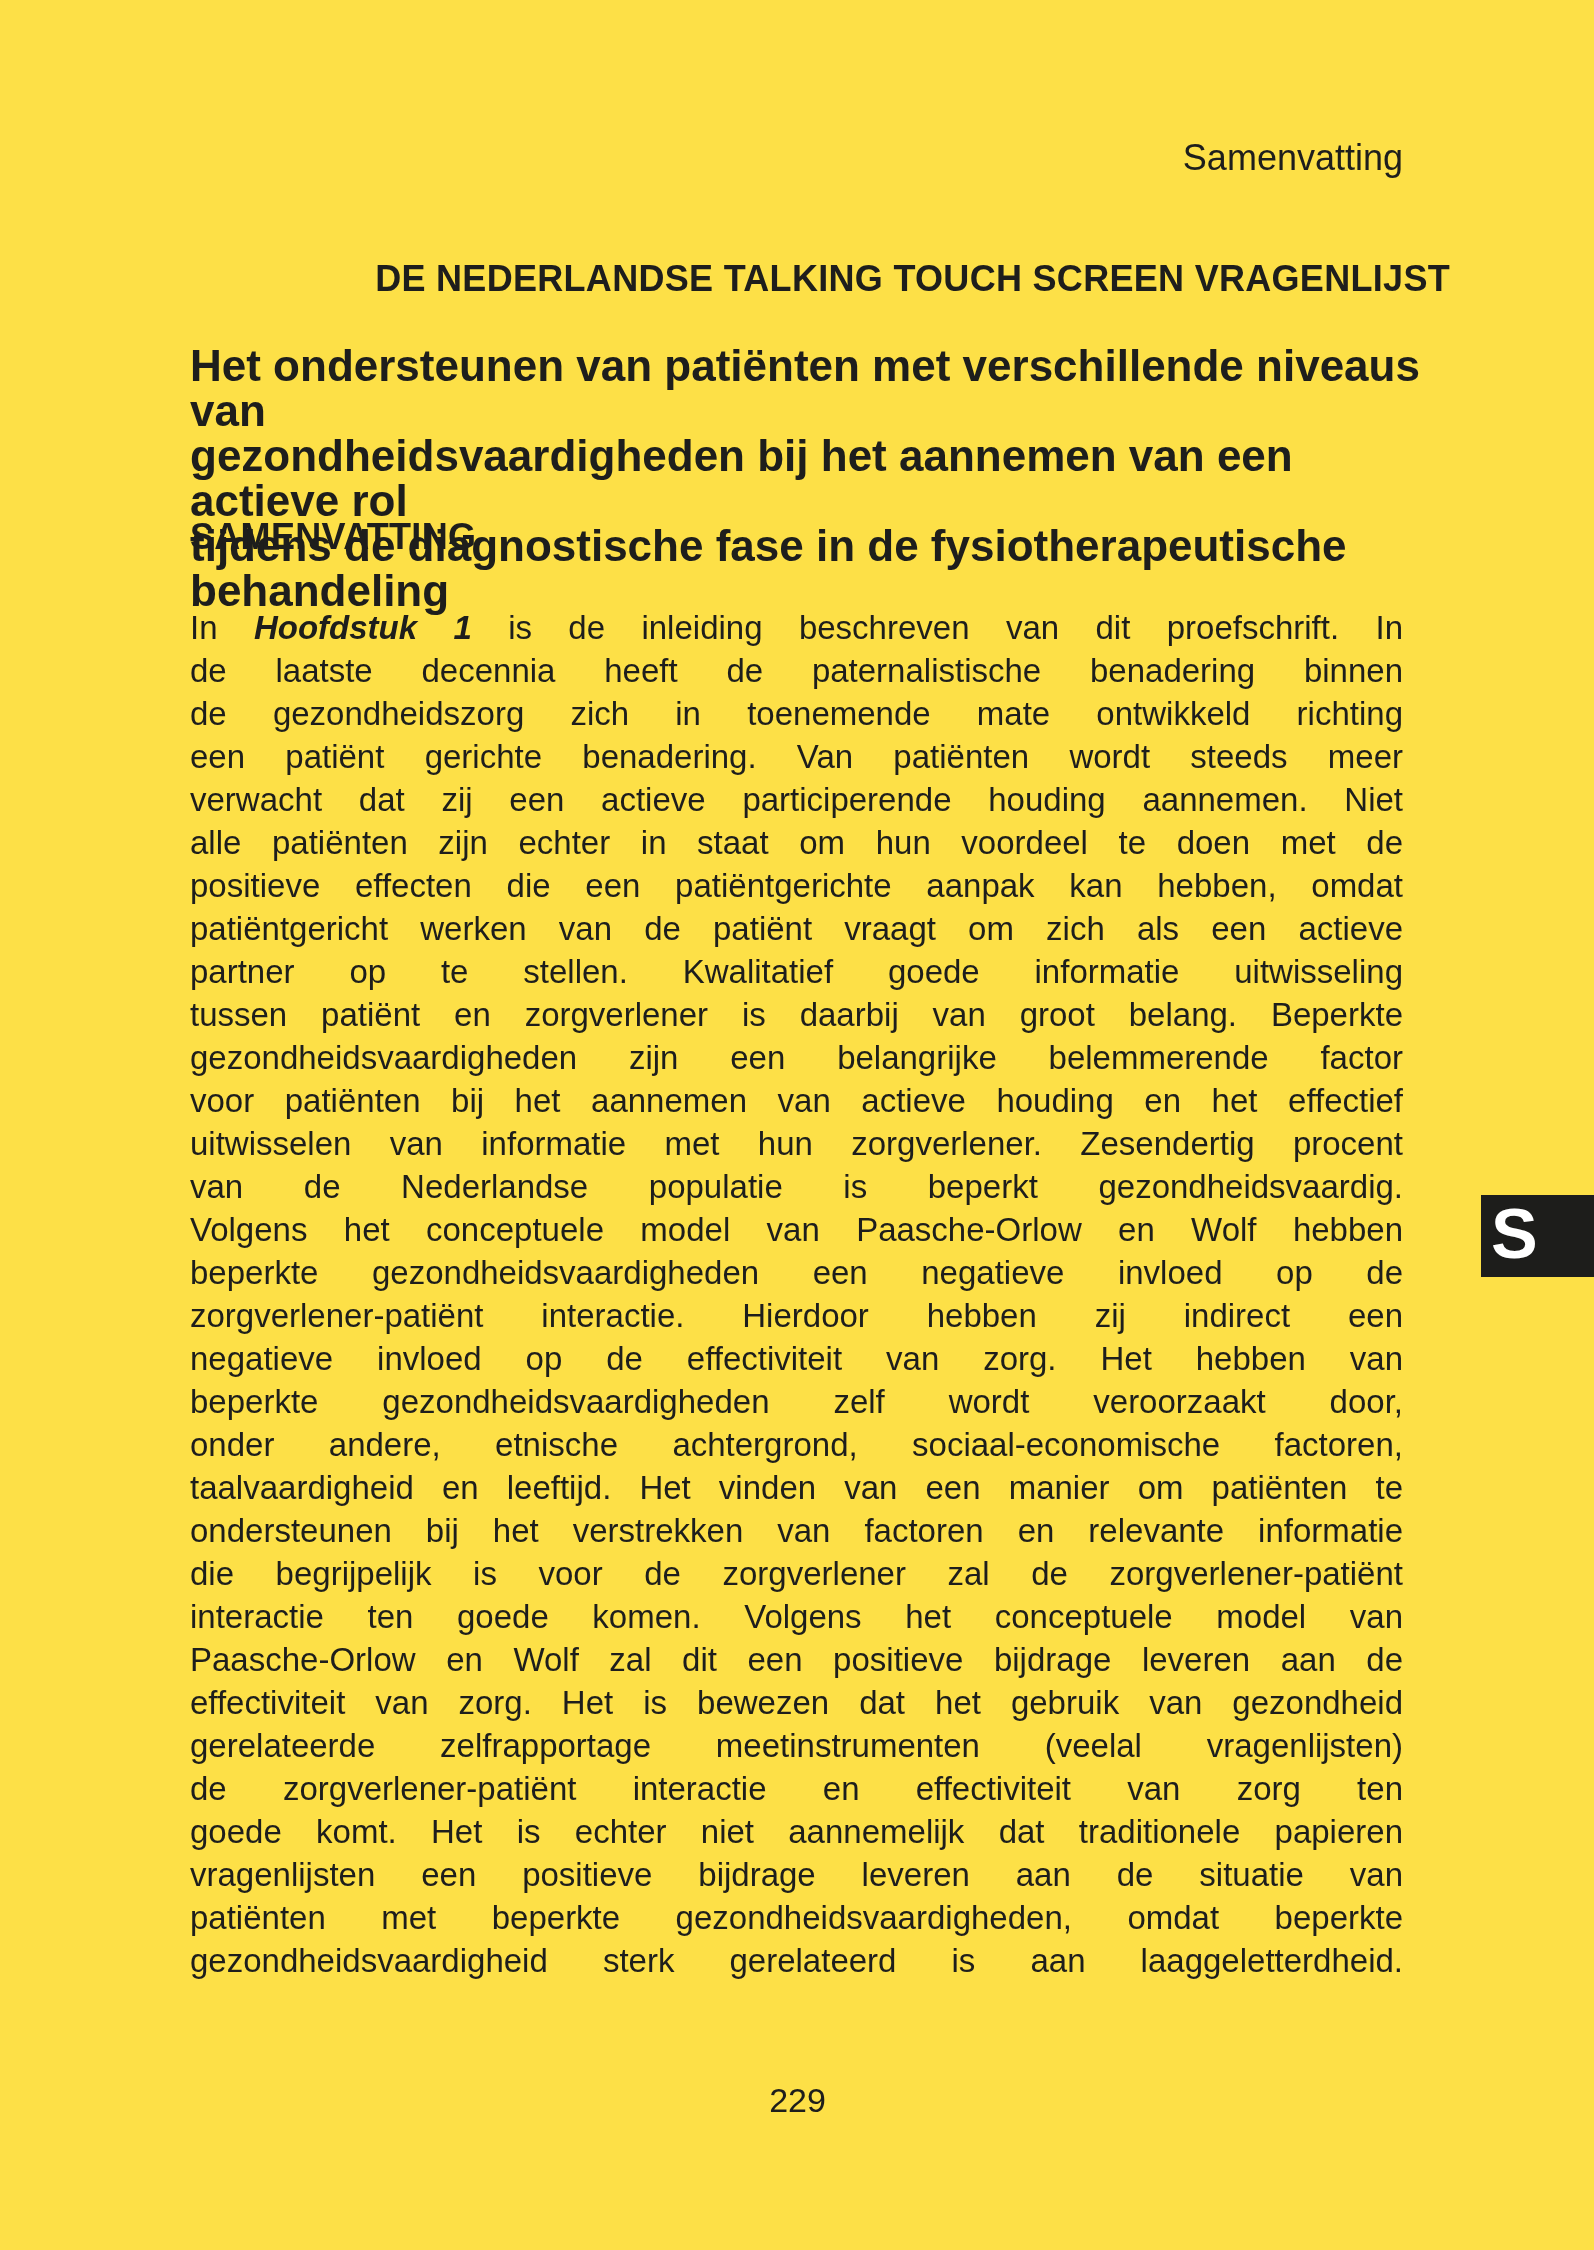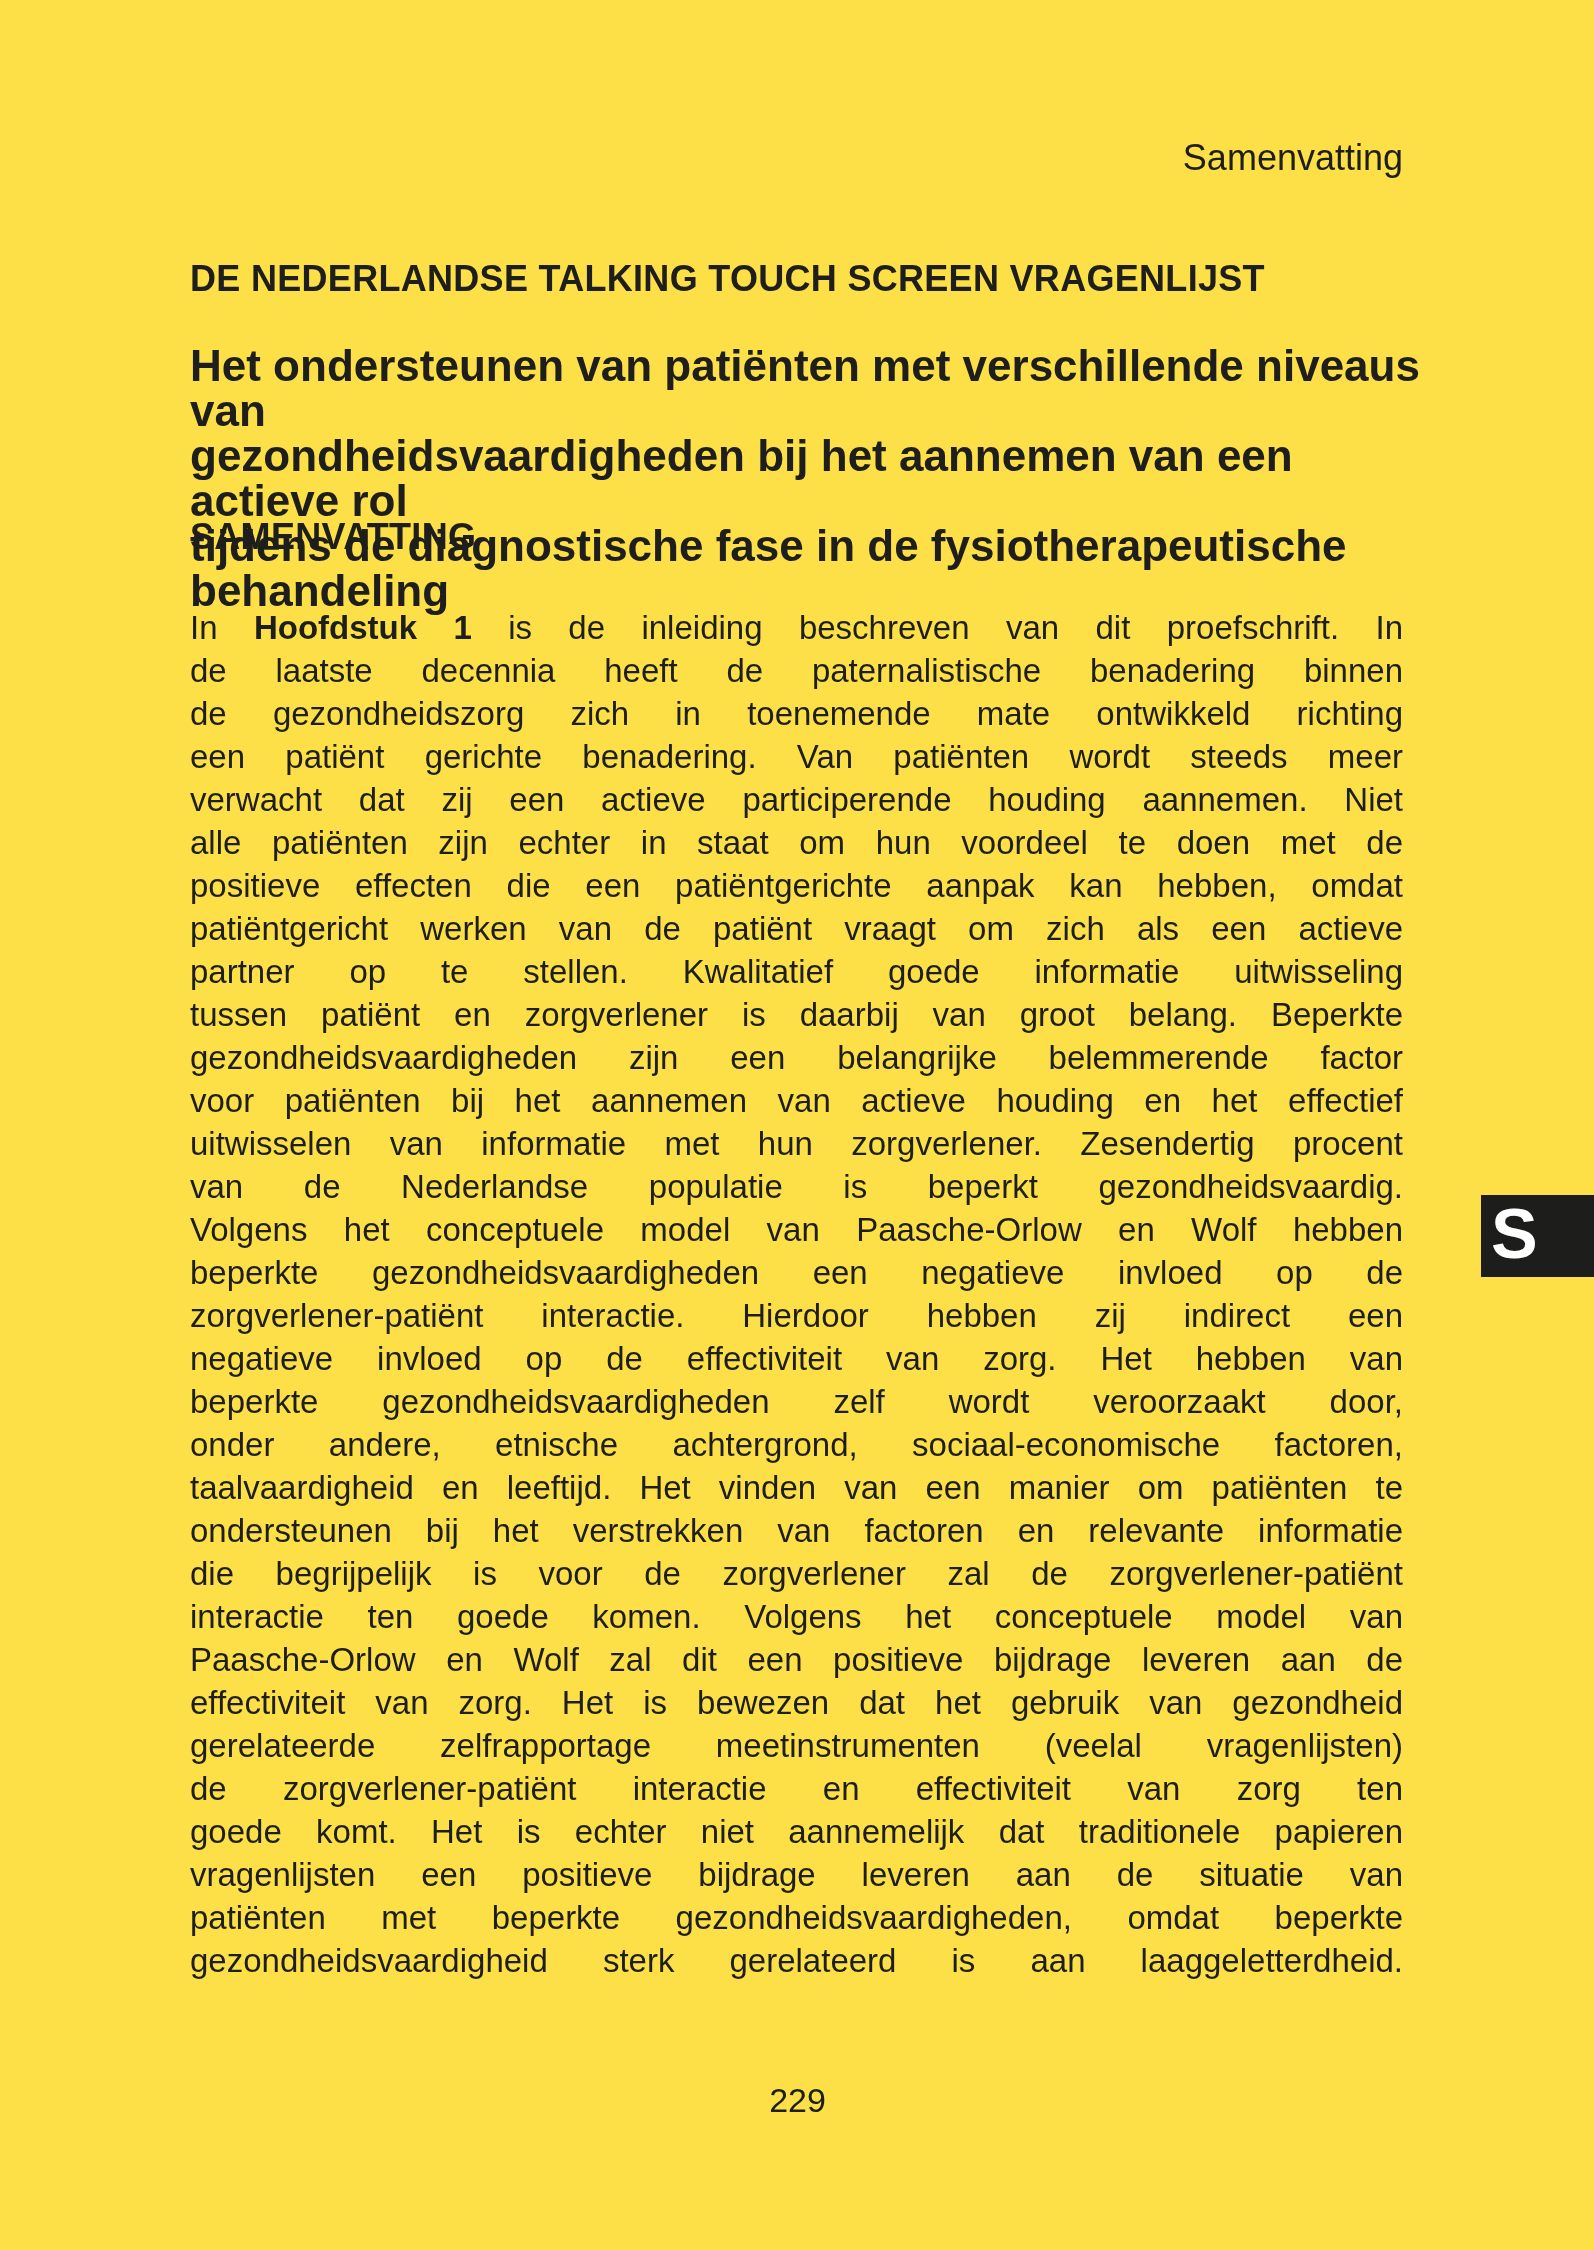--- a/index.html
+++ b/index.html
@@ -33,20 +33,21 @@
   .chapter-title {
     position: absolute;
     top: 256px;
     left: 190px;
     width: 1260px;
     font-size: 36px;
     line-height: 45px;
     font-weight: 700;
     letter-spacing: 0.3px;
     margin: 0;
+    text-align: right;
   }
   .chapter-subtitle {
     position: absolute;
     top: 343px;
     left: 190px;
     width: 1260px;
     font-size: 44px;
     line-height: 45px;
     font-weight: 700;
   }
@@ -70,20 +71,21 @@
     line-height: 43px;
   }
   .body-text .line {
     text-align: justify;
     text-align-last: justify;
     text-justify: inter-word;
     white-space: normal;
   }
   .b {
     font-weight: 700;
+    font-style: italic;
   }
   .chapter-tab {
     position: absolute;
     left: 1481px;
     top: 1195px;
     width: 113px;
     height: 82px;
     background: #1d1d1b;
     display: flex;
     align-items: center;

